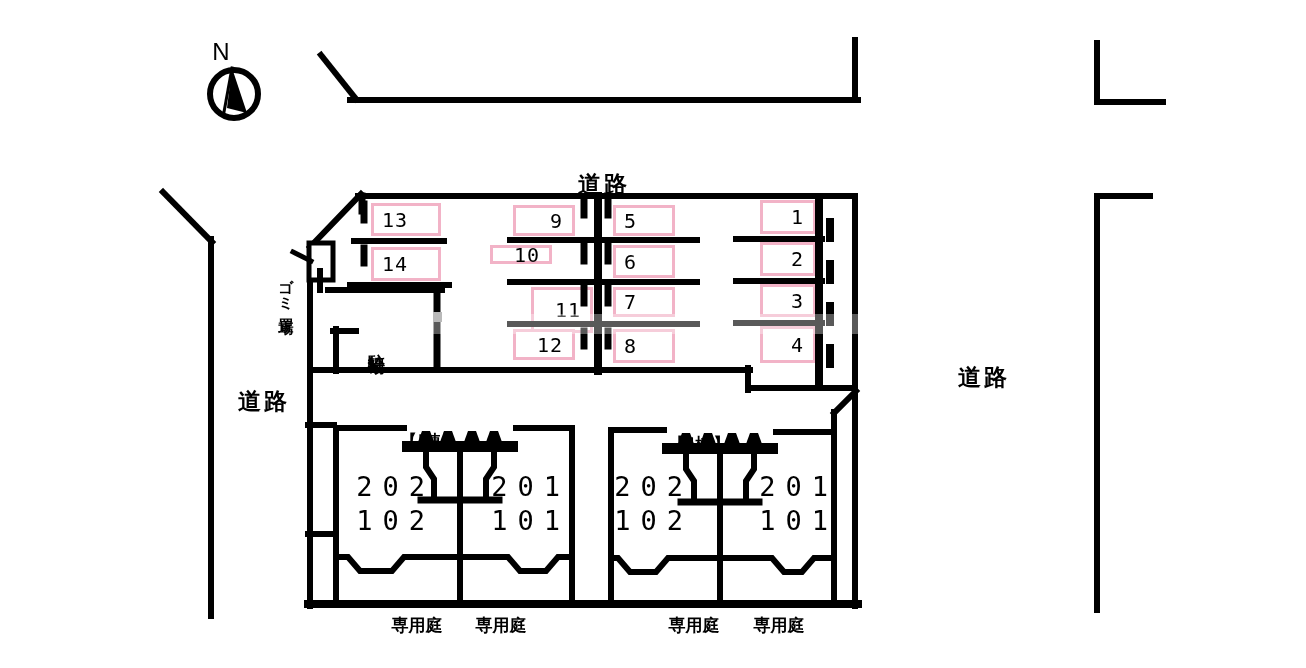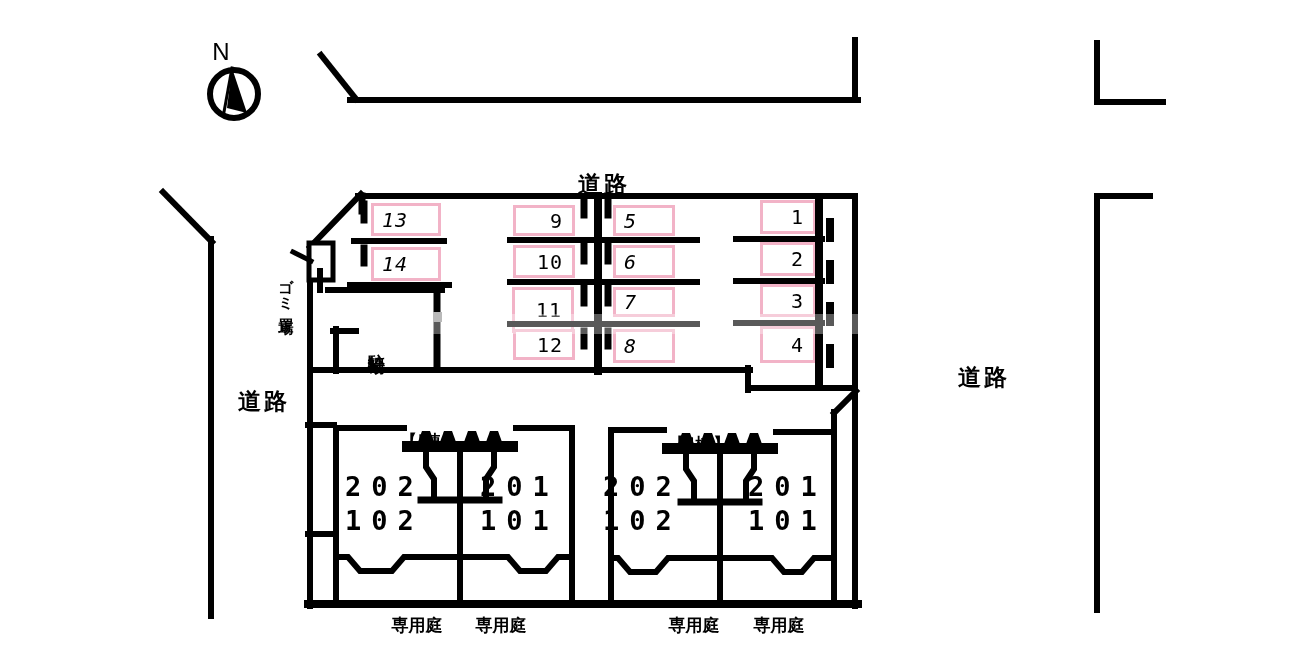--- a/index.html
+++ b/index.html
@@ -2,51 +2,51 @@
 <html><head>
 <meta charset="utf-8">
 <style>
   html,body{margin:0;padding:0;background:#fff;}
   #stage{position:relative;width:1306px;height:668px;background:#ffffff;overflow:hidden;
          font-family:"Liberation Sans",sans-serif;color:#000;}
   #linework{position:absolute;left:0;top:0;z-index:2;pointer-events:none;}
   .ps{position:absolute;z-index:1;box-sizing:border-box;border:3px solid #f2b3c7;background:#fff;
       display:flex;align-items:center;font-family:"DejaVu Sans Mono",monospace;font-size:20px;
       letter-spacing:1px;}
-  .ps.num-left{justify-content:flex-start;padding-left:8px;font-style:italic;}
+  .ps.num-left{justify-content:flex-start;padding-left:8px;}
   .ps.num-right{justify-content:flex-end;padding-right:9px;}
   .lbl{position:absolute;z-index:3;white-space:nowrap;}
   .jp{font-weight:600;margin-top:32px;}
   .road{font-size:23px;letter-spacing:3px;text-align:center;}
   .vtext{writing-mode:vertical-rl;text-orientation:upright;letter-spacing:2px;}
   .bname{font-size:17px;letter-spacing:1px;text-align:left;}
   .unit{font-family:"DejaVu Sans Mono",monospace;font-size:27px;letter-spacing:10px;
-        line-height:34px;text-align:left;font-weight:bold;}
+        line-height:34px;text-align:right;}
   .garden{font-size:17px;text-align:center;}
   .north{font-size:24px;}
 </style>
 </head>
 <body>
 
 <div id="stage">
 
   <div class="ps num-left" style="left:371px;top:203px;width:70px;height:33px">
       <span>13</span>
     </div>
   <div class="ps num-left" style="left:371px;top:247px;width:70px;height:34px">
       <span>14</span>
     </div>
 
   <div class="ps num-right" style="left:513px;top:205px;width:62px;height:31px">
       <span>9</span>
     </div>
-  <div class="ps num-right" style="left:513px;top:245px;width:62px;height:33px">
+  <div class="ps num-right" style="left:490px;top:245px;width:62px;height:19px">
       <span>10</span>
     </div>
-  <div class="ps num-right" style="left:512px;top:287px;width:62px;height:46px">
+  <div class="ps num-right" style="left:531px;top:287px;width:62px;height:46px">
       <span>11</span>
     </div>
   <div class="ps num-right" style="left:513px;top:329px;width:62px;height:31px">
       <span>12</span>
     </div>
 
   <div class="ps num-left" style="left:613px;top:205px;width:62px;height:31px">
       <span>5</span>
     </div>
   <div class="ps num-left" style="left:613px;top:245px;width:62px;height:33px">

